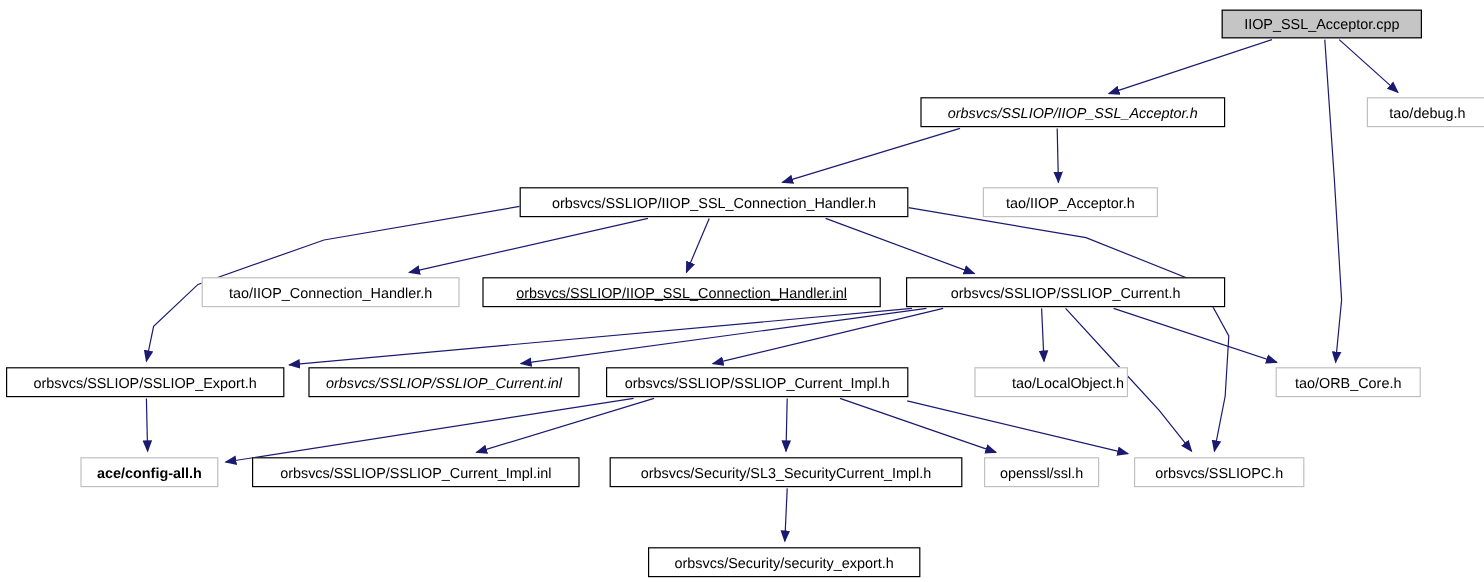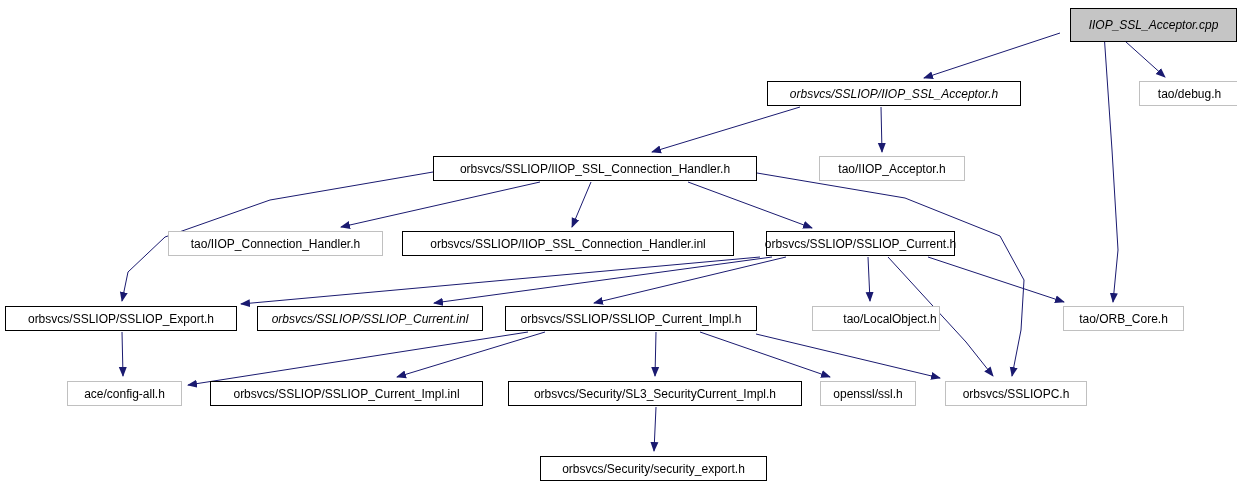--- a/index.html
+++ b/index.html
@@ -75,60 +75,60 @@
       <polyline points="888,257 932,305 966,342 993,376" class="edge" stroke="#1a1a70" marker-end="url(#arrowhead)"></polyline>
       <polyline points="928,257 1064,302" class="edge" stroke="#1a1a70" marker-end="url(#arrowhead)"></polyline>
       <polyline points="122,332 123,376" class="edge" stroke="#1a1a70" marker-end="url(#arrowhead)"></polyline>
       <polyline points="528,332 188,385" class="edge" stroke="#1a1a70" marker-end="url(#arrowhead)"></polyline>
       <polyline points="545,332 397,377" class="edge" stroke="#1a1a70" marker-end="url(#arrowhead)"></polyline>
       <polyline points="656,332 655,376" class="edge" stroke="#1a1a70" marker-end="url(#arrowhead)"></polyline>
       <polyline points="700,332 830,377" class="edge" stroke="#1a1a70" marker-end="url(#arrowhead)"></polyline>
       <polyline points="756,334 940,378" class="edge" stroke="#1a1a70" marker-end="url(#arrowhead)"></polyline>
       <polyline points="656,407 654,451" class="edge" stroke="#1a1a70" marker-end="url(#arrowhead)"></polyline>
     </svg>
-    <div class="node main" style="left: 1070px; top: 8px; width: 167px; height: 34px; font-style: italic;">
+    <div class="node main" style="left: 1018px; top: 8px; width: 167px; height: 24px;">
       <span>IIOP_SSL_Acceptor.cpp</span>
     </div>
     <div class="node internal" style="left: 767px; top: 81px; width: 254px; height: 25px; font-style: italic;">
       <span>orbsvcs/SSLIOP/IIOP_SSL_Acceptor.h</span>
     </div>
     <div class="node external" style="left: 1139px; top: 81px; width: 101px; height: 25px;">
       <span>tao/debug.h</span>
     </div>
     <div class="node internal" style="left: 433px; top: 156px; width: 324px; height: 25px;">
       <span>orbsvcs/SSLIOP/IIOP_SSL_Connection_Handler.h</span>
     </div>
     <div class="node external" style="left: 808px; top: 156px; width: 146px; height: 25px; margin-left: 11px;">
       <span>tao/IIOP_Acceptor.h</span>
     </div>
     <div class="node external" style="left: 168px; top: 231px; width: 215px; height: 25px;">
       <span>tao/IIOP_Connection_Handler.h</span>
     </div>
-    <div class="node internal" style="left: 402px; top: 231px; width: 332px; height: 25px;">
+    <div class="node internal" style="left: 402px; top: 231px; width: 332px; height: 25px; text-decoration: underline;">
       <span>orbsvcs/SSLIOP/IIOP_SSL_Connection_Handler.inl</span>
     </div>
-    <div class="node internal" style="left: 755px; top: 231px; width: 189px; height: 25px; margin-left: 11px;">
+    <div class="node internal" style="left: 755px; top: 231px; width: 266px; height: 25px;">
       <span>orbsvcs/SSLIOP/SSLIOP_Current.h</span>
     </div>
     <div class="node internal" style="left: 5px; top: 306px; width: 232px; height: 25px;">
       <span>orbsvcs/SSLIOP/SSLIOP_Export.h</span>
     </div>
     <div class="node internal" style="left: 257px; top: 306px; width: 226px; height: 25px; font-style: italic;">
       <span>orbsvcs/SSLIOP/SSLIOP_Current.inl</span>
     </div>
     <div class="node internal" style="left: 505px; top: 306px; width: 252px; height: 25px;">
       <span>orbsvcs/SSLIOP/SSLIOP_Current_Impl.h</span>
     </div>
     <div class="node external" style="left: 812px; top: 306px; width: 128px; height: 25px; padding-left: 28px;">
       <span>tao/LocalObject.h</span>
     </div>
     <div class="node external" style="left: 1063px; top: 306px; width: 121px; height: 25px;">
       <span>tao/ORB_Core.h</span>
     </div>
-    <div class="node external" style="left: 67px; top: 381px; width: 115px; height: 25px;">
+    <div class="node external" style="left: 67px; top: 381px; width: 115px; height: 25px; font-weight: bold;">
       <span>ace/config-all.h</span>
     </div>
     <div class="node internal" style="left: 210px; top: 381px; width: 273px; height: 25px;">
       <span>orbsvcs/SSLIOP/SSLIOP_Current_Impl.inl</span>
     </div>
     <div class="node internal" style="left: 508px; top: 381px; width: 294px; height: 25px;">
       <span>orbsvcs/Security/SL3_SecurityCurrent_Impl.h</span>
     </div>
     <div class="node external" style="left: 820px; top: 381px; width: 96px; height: 25px;">
       <span>openssl/ssl.h</span>

